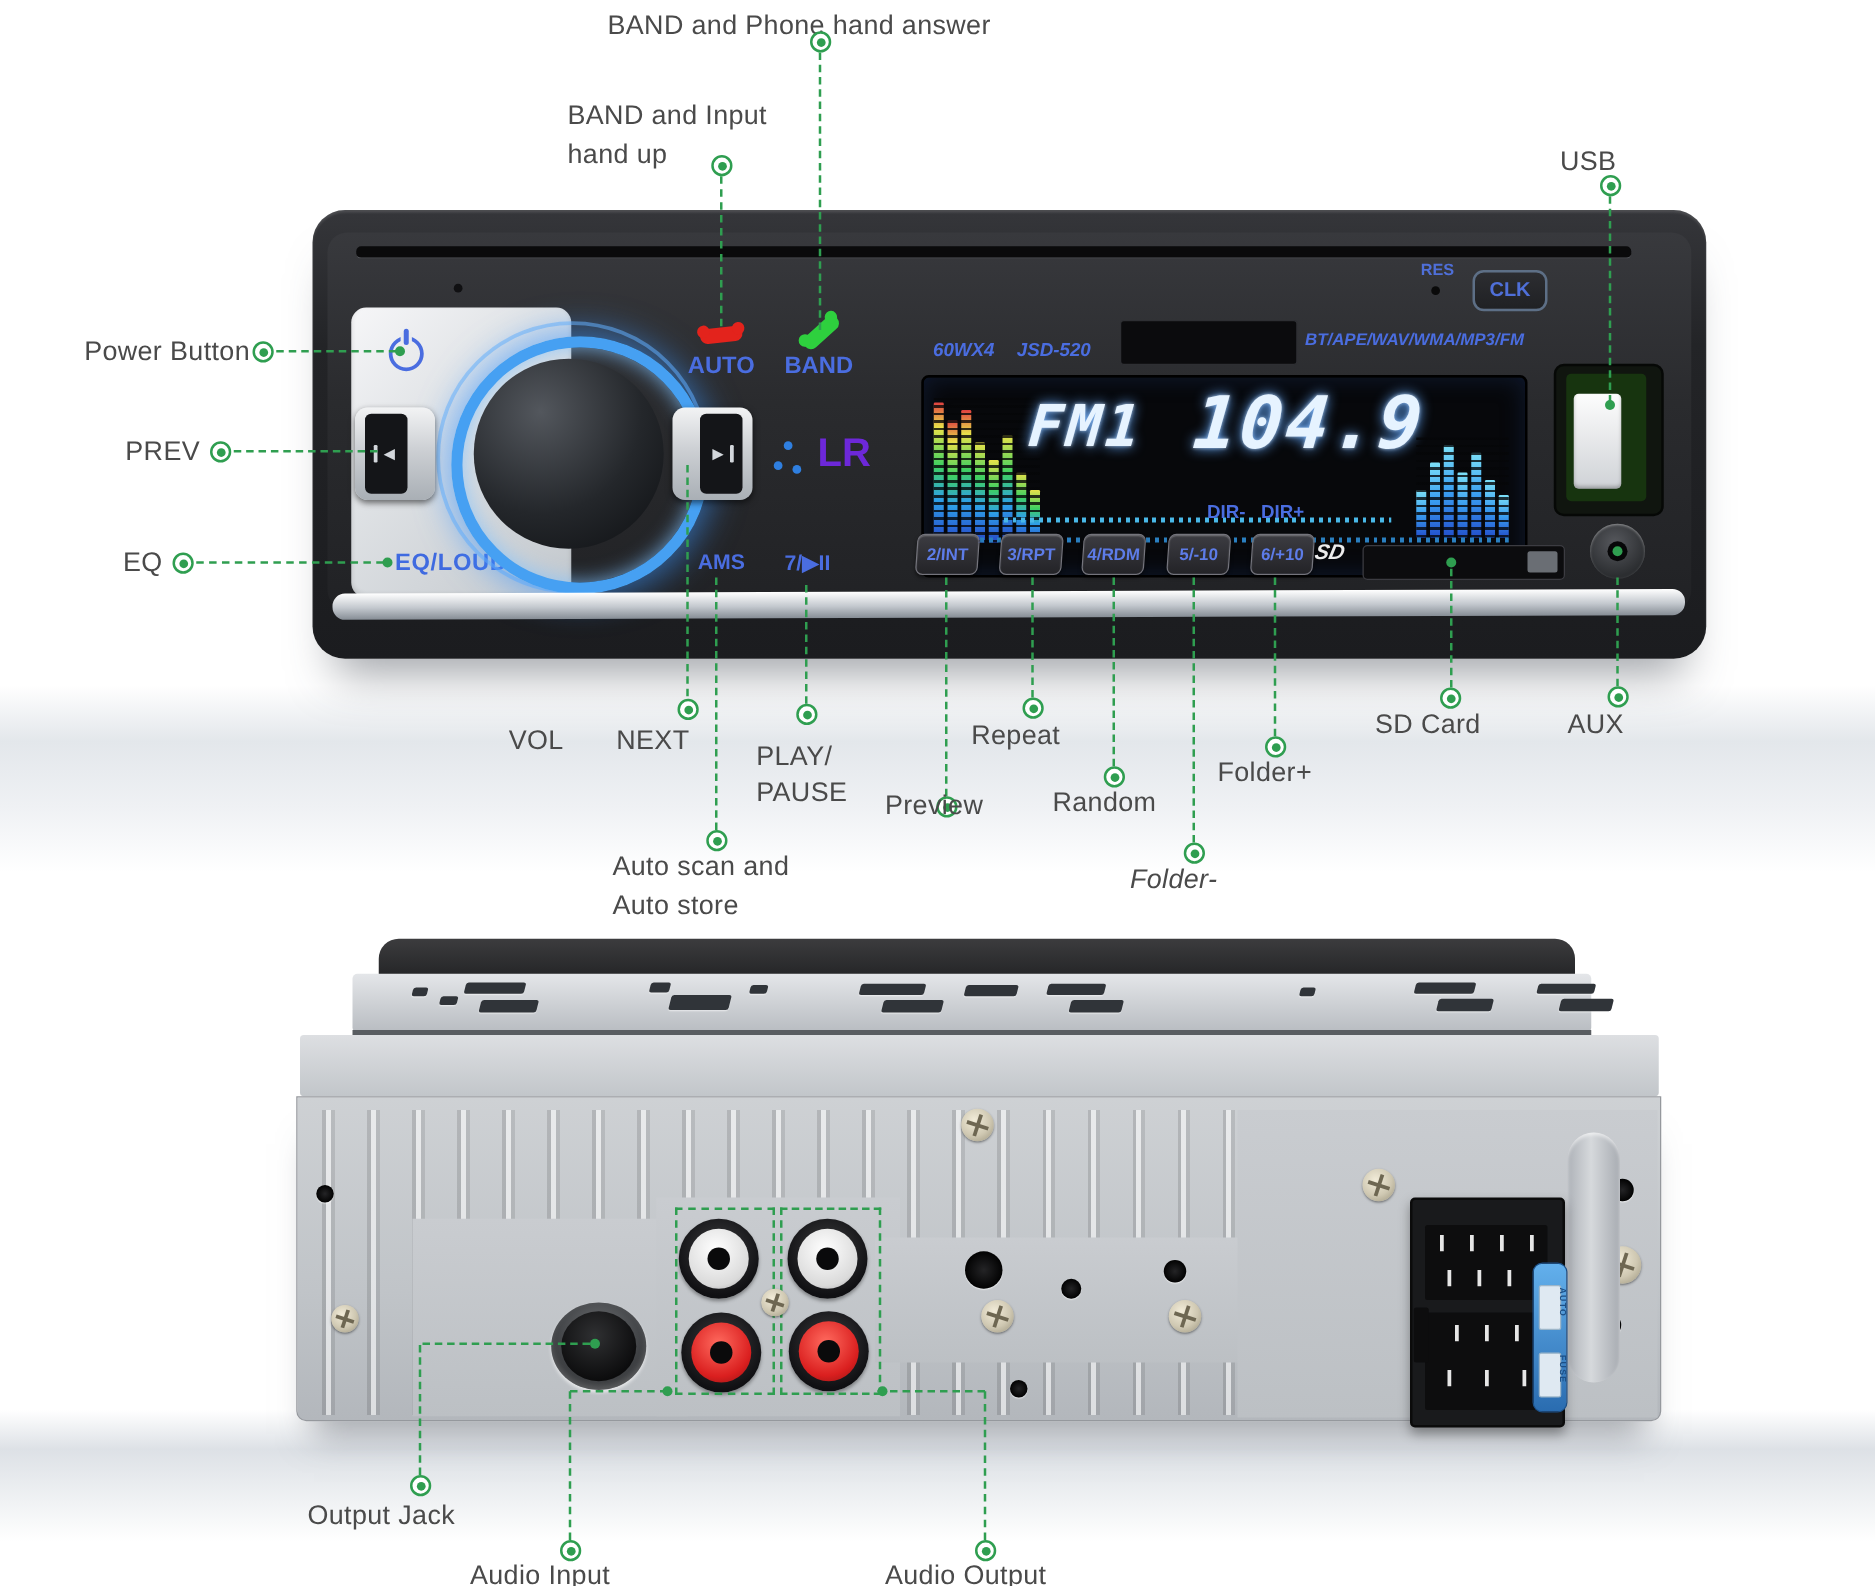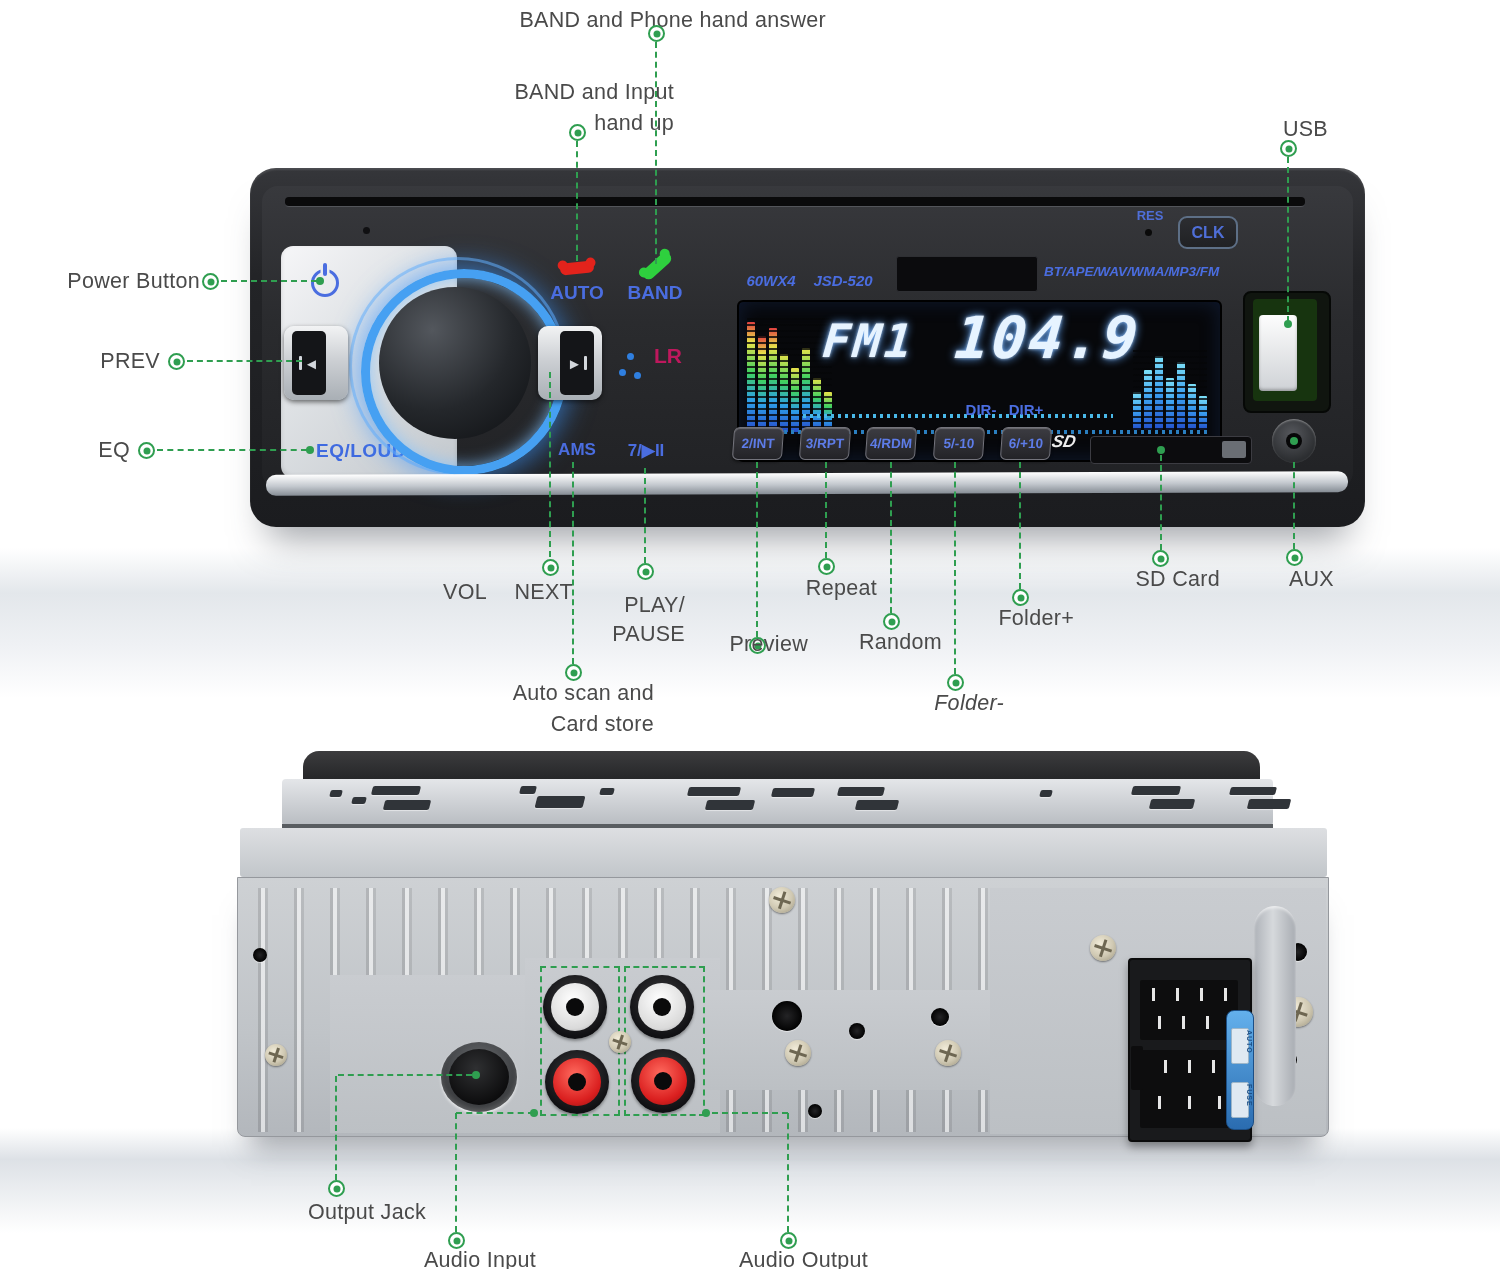--- a/index.html
+++ b/index.html
@@ -45,21 +45,21 @@
   .knob-ring{position:absolute;left:361px;top:269px;width:188px;height:188px;border-radius:50%;
     border:9px solid #46a0f2;box-shadow:0 0 26px 5px rgba(60,150,255,.6), inset 0 0 16px rgba(130,195,255,.8);}
   .knob-face{position:absolute;left:379px;top:287px;width:152px;height:152px;border-radius:50%;
     background:radial-gradient(circle at 35% 28%, #53575d 0%, #24272b 55%, #121417 90%);}
   .handset{position:absolute;width:34px;height:12px;border-radius:7px;}
   .handset::before,.handset::after{content:"";position:absolute;width:10px;height:10px;border-radius:50%;background:inherit;top:-3px;}
   .handset::before{left:-2px;}
   .handset::after{right:-2px;}
   .dev-label{position:absolute;color:#4a6de0;font-weight:bold;text-align:center;}
   .lr-dot{position:absolute;width:7px;height:7px;border-radius:50%;background:#2f7fe0;}
-  .lr-glyph{position:absolute;left:654px;top:344px;color:#be185d;font-weight:bold;font-size:21px;letter-spacing:0;}
+  .lr-glyph{position:absolute;left:654px;top:344px;color:#6d28d9;font-weight:bold;font-size:32px;letter-spacing:0;}
   .display{position:absolute;left:737px;top:300px;width:481px;height:158px;background:#07080b;border:2px solid #000;
     border-radius:6px;box-shadow:inset 0 0 20px rgba(40,80,160,.25);overflow:hidden;}
   .seg{position:absolute;font-family:"DejaVu Sans Mono", monospace;font-weight:bold;font-style:italic;
     color:#e6f3ff;text-shadow:0 0 10px rgba(100,170,255,1),0 0 3px rgba(255,255,255,.8);transform:skewX(-5deg);}
   .seg-band{left:84px;top:12px;font-size:46px;letter-spacing:3px;}
   .seg-freq{left:216px;top:2px;font-size:58px;letter-spacing:2px;}
   .spec{position:absolute;display:flex;align-items:flex-end;gap:3px;}
   .spec i{display:block;width:8px;border-radius:1px;}
   .spec-left{left:8px;bottom:26px;height:116px;}
   .spec-left i{background:linear-gradient(180deg,#e8e24a 0%, #3fd060 35%, #2e9fe8 65%, #2646c8 100%);}
@@ -137,21 +137,21 @@
   .iso-cav{position:absolute;background:#0d0d0e;border-radius:2px;}
   .pin{position:absolute;width:3px;height:13px;background:#e6e6e6;}
   .fuse{position:absolute;left:1226px;top:1010px;width:26px;height:118px;border-radius:8px;
     background:linear-gradient(180deg,#63b0ec,#2a6cb0);border:1px solid #1c4f86;}
   .fuse-win{position:absolute;width:16px;height:34px;background:#dfe9f2;border-radius:2px;border:1px solid #9db6c9;}
   .fuse-txt{position:absolute;writing-mode:vertical-rl;font-size:7px;color:#1c4f86;font-weight:bold;letter-spacing:1px;}
   .ridge{position:absolute;left:1254px;top:906px;width:42px;height:200px;border-radius:21px;
     background:linear-gradient(90deg,#aeb2b8,#d6d9dc 45%,#a8acb2);box-shadow:inset 0 2px 3px rgba(255,255,255,.6);}
 
   
-  .clabel{position:absolute;font-size:21.5px;color:#4a4a4a;letter-spacing:.3px;text-align:right;z-index:9;}
+  .clabel{position:absolute;font-size:21.5px;color:#4a4a4a;letter-spacing:.3px;text-align:left;z-index:9;}
   .clabel.right{text-align:right;}
   .vdash{position:absolute;width:0;border-left:2px dashed #2f9e50;z-index:8;}
   .hdash{position:absolute;height:0;border-top:2px dashed #2f9e50;z-index:8;}
   .cdot{position:absolute;width:17px;height:17px;border:2.5px solid #2f9e50;border-radius:50%;background:#fff;box-sizing:border-box;z-index:9;}
   .cdot::after{content:"";position:absolute;left:50%;top:50%;transform:translate(-50%,-50%);width:7px;height:7px;border-radius:50%;background:#2f9e50;}
   .mdot{position:absolute;width:8px;height:8px;border-radius:50%;background:#2f9e50;z-index:9;}
 </style>
 </head>
 <body>
 
@@ -371,21 +371,21 @@
 
   <div class="clabel" style="left:407px;top:580px;width:80px;">VOL</div>
 
   <div class="vdash" style="left:549px;top:372px;height:185px;"></div>
   <div class="cdot" style="left:542px;top:559px;"></div>
   <div class="clabel" style="left:493px;top:580px;width:80px;">NEXT</div>
 
   <div class="vdash" style="left:572px;top:462px;height:202px;"></div>
   <div class="cdot" style="left:565px;top:664px;"></div>
   <div class="clabel" style="left:490px;top:681px;width:164px;">Auto scan and</div>
-  <div class="clabel" style="left:490px;top:712px;width:164px;">Card store</div>
+  <div class="clabel" style="left:490px;top:712px;width:164px;">Auto store</div>
 
   <div class="vdash" style="left:644px;top:468px;height:95px;"></div>
   <div class="cdot" style="left:637px;top:563px;"></div>
   <div class="clabel" style="left:605px;top:593px;width:80px;">PLAY/</div>
   <div class="clabel" style="left:605px;top:622px;width:80px;">PAUSE</div>
 
   <div class="vdash" style="left:756px;top:462px;height:175px;"></div>
   <div class="cdot" style="left:749px;top:637px;"></div>
   <div class="clabel" style="left:708px;top:632px;width:100px;">Preview</div>
 

